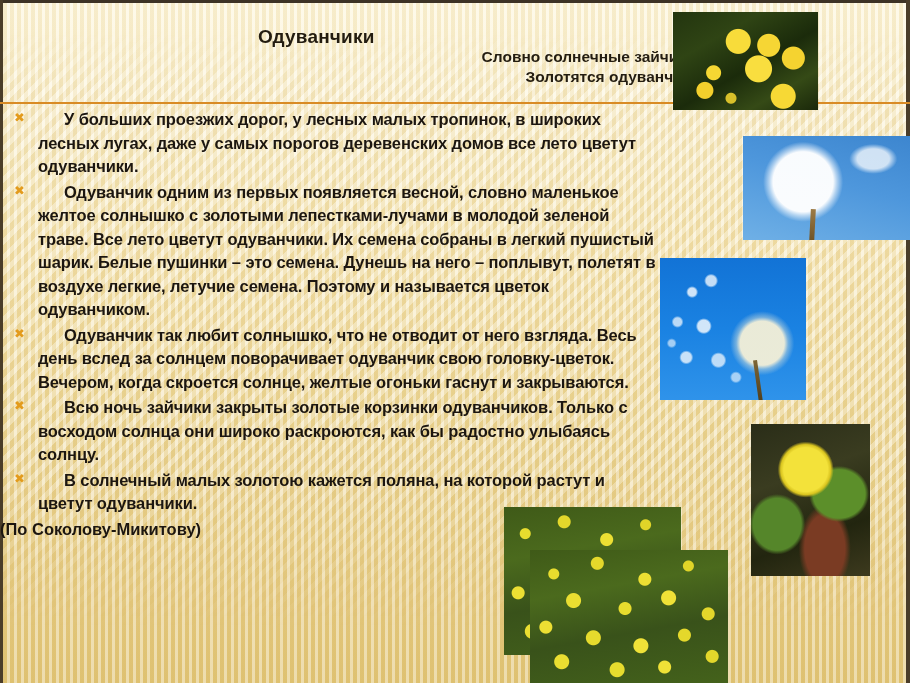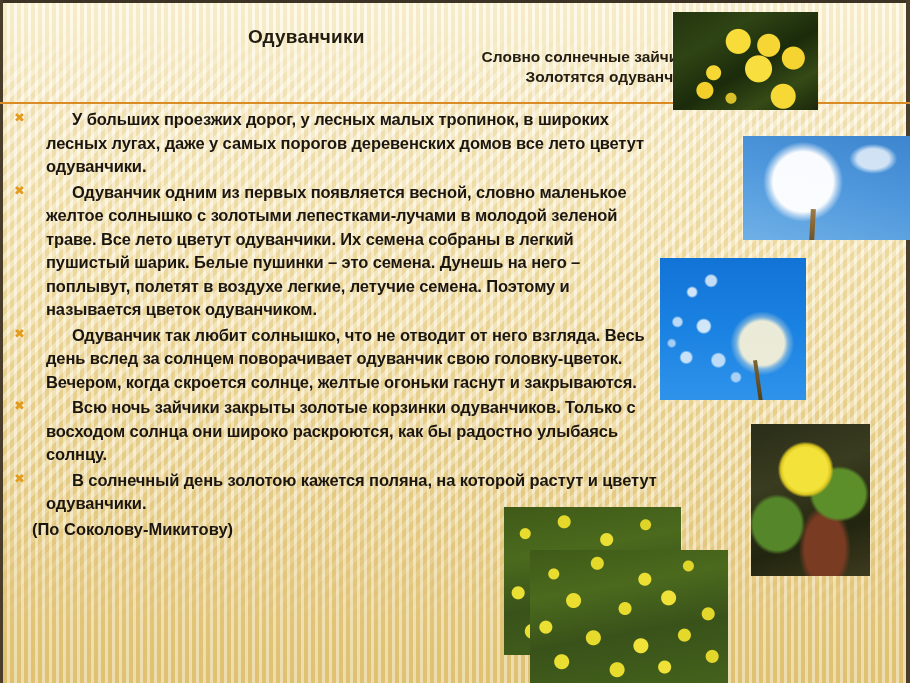--- a/index.html
+++ b/index.html
@@ -47,21 +47,21 @@
   #slide .edge-r{position:absolute;top:0;bottom:0;right:0;width:4px;background:#4a3d29;}
 
   
   .divider{
     position:absolute;left:0;right:0;top:102px;height:2px;
     background:#d98b25;
   }
 
   
   .title{
-    position:absolute;left:248px;top:26px;
+    position:absolute;left:258px;top:26px;
     font-size:19px;font-weight:bold;color:#231c10;
     letter-spacing:0.2px;
   }
   .subtitle{
     position:absolute;left:300px;top:47px;width:400px;
     text-align:right;
     font-size:15.5px;font-weight:bold;color:#241d11;
     line-height:20px;
   }
 
@@ -72,32 +72,32 @@
   .para{
     position:relative;
     padding-left:38px;
     margin:0 0 2px 0;
     font-size:16.5px;
     font-weight:bold;
     color:#1c1610;
     line-height:23.5px;
     letter-spacing:-0.1px;
   }
-  .para .txt{display:block;text-indent:26px;padding-left:8px;}
+  .para .txt{display:block;text-indent:26px;}
   .bullet{
     position:absolute;left:14px;top:4px;
     width:11px;height:11px;
     color:#e39b1c;
     font-size:13px;
     font-weight:bold;
     line-height:11px;
     text-align:center;
   }
   .credit{
-    padding-left:32px;margin-top:2px;
+    margin-top:2px;
     font-size:16.5px;font-weight:bold;color:#1c1610;line-height:23.5px;
   }
 
   
   .photo{position:absolute;overflow:hidden;background:#777;}
 
   
   #photo-flowers-top{left:673px;top:12px;width:145px;height:98px;
      background:
        radial-gradient(circle at 28% 62%, #f6d733 0 7px, transparent 8px),
@@ -206,21 +206,21 @@
       <span class="txt">Одуванчик так любит солнышко, что не отводит от него взгляда. Весь день вслед за солнцем поворачивает одуванчик свою головку-цветок. Вечером, когда скроется солнце, желтые огоньки гаснут и закрываются.</span>
     </div>
 
     <div class="para">
       <span class="bullet">✖</span>
       <span class="txt">Всю ночь зайчики закрыты золотые корзинки одуванчиков. Только с восходом солнца они широко раскроются, как бы радостно улыбаясь солнцу.</span>
     </div>
 
     <div class="para">
       <span class="bullet">✖</span>
-      <span class="txt">В солнечный день золотою кажется поляна, на которой растут и цветут одуванчики.</span>
+      <span class="txt">В солнечный малых золотою кажется поляна, на которой растут и цветут одуванчики.</span>
     </div>
 
     <div class="credit">(По Соколову-Микитову)</div>
   </div>
 
   <div class="photo" id="photo-flowers-top"></div>
 
   <div class="photo" id="photo-puffball">
     <div class="stem"></div>
   </div>

